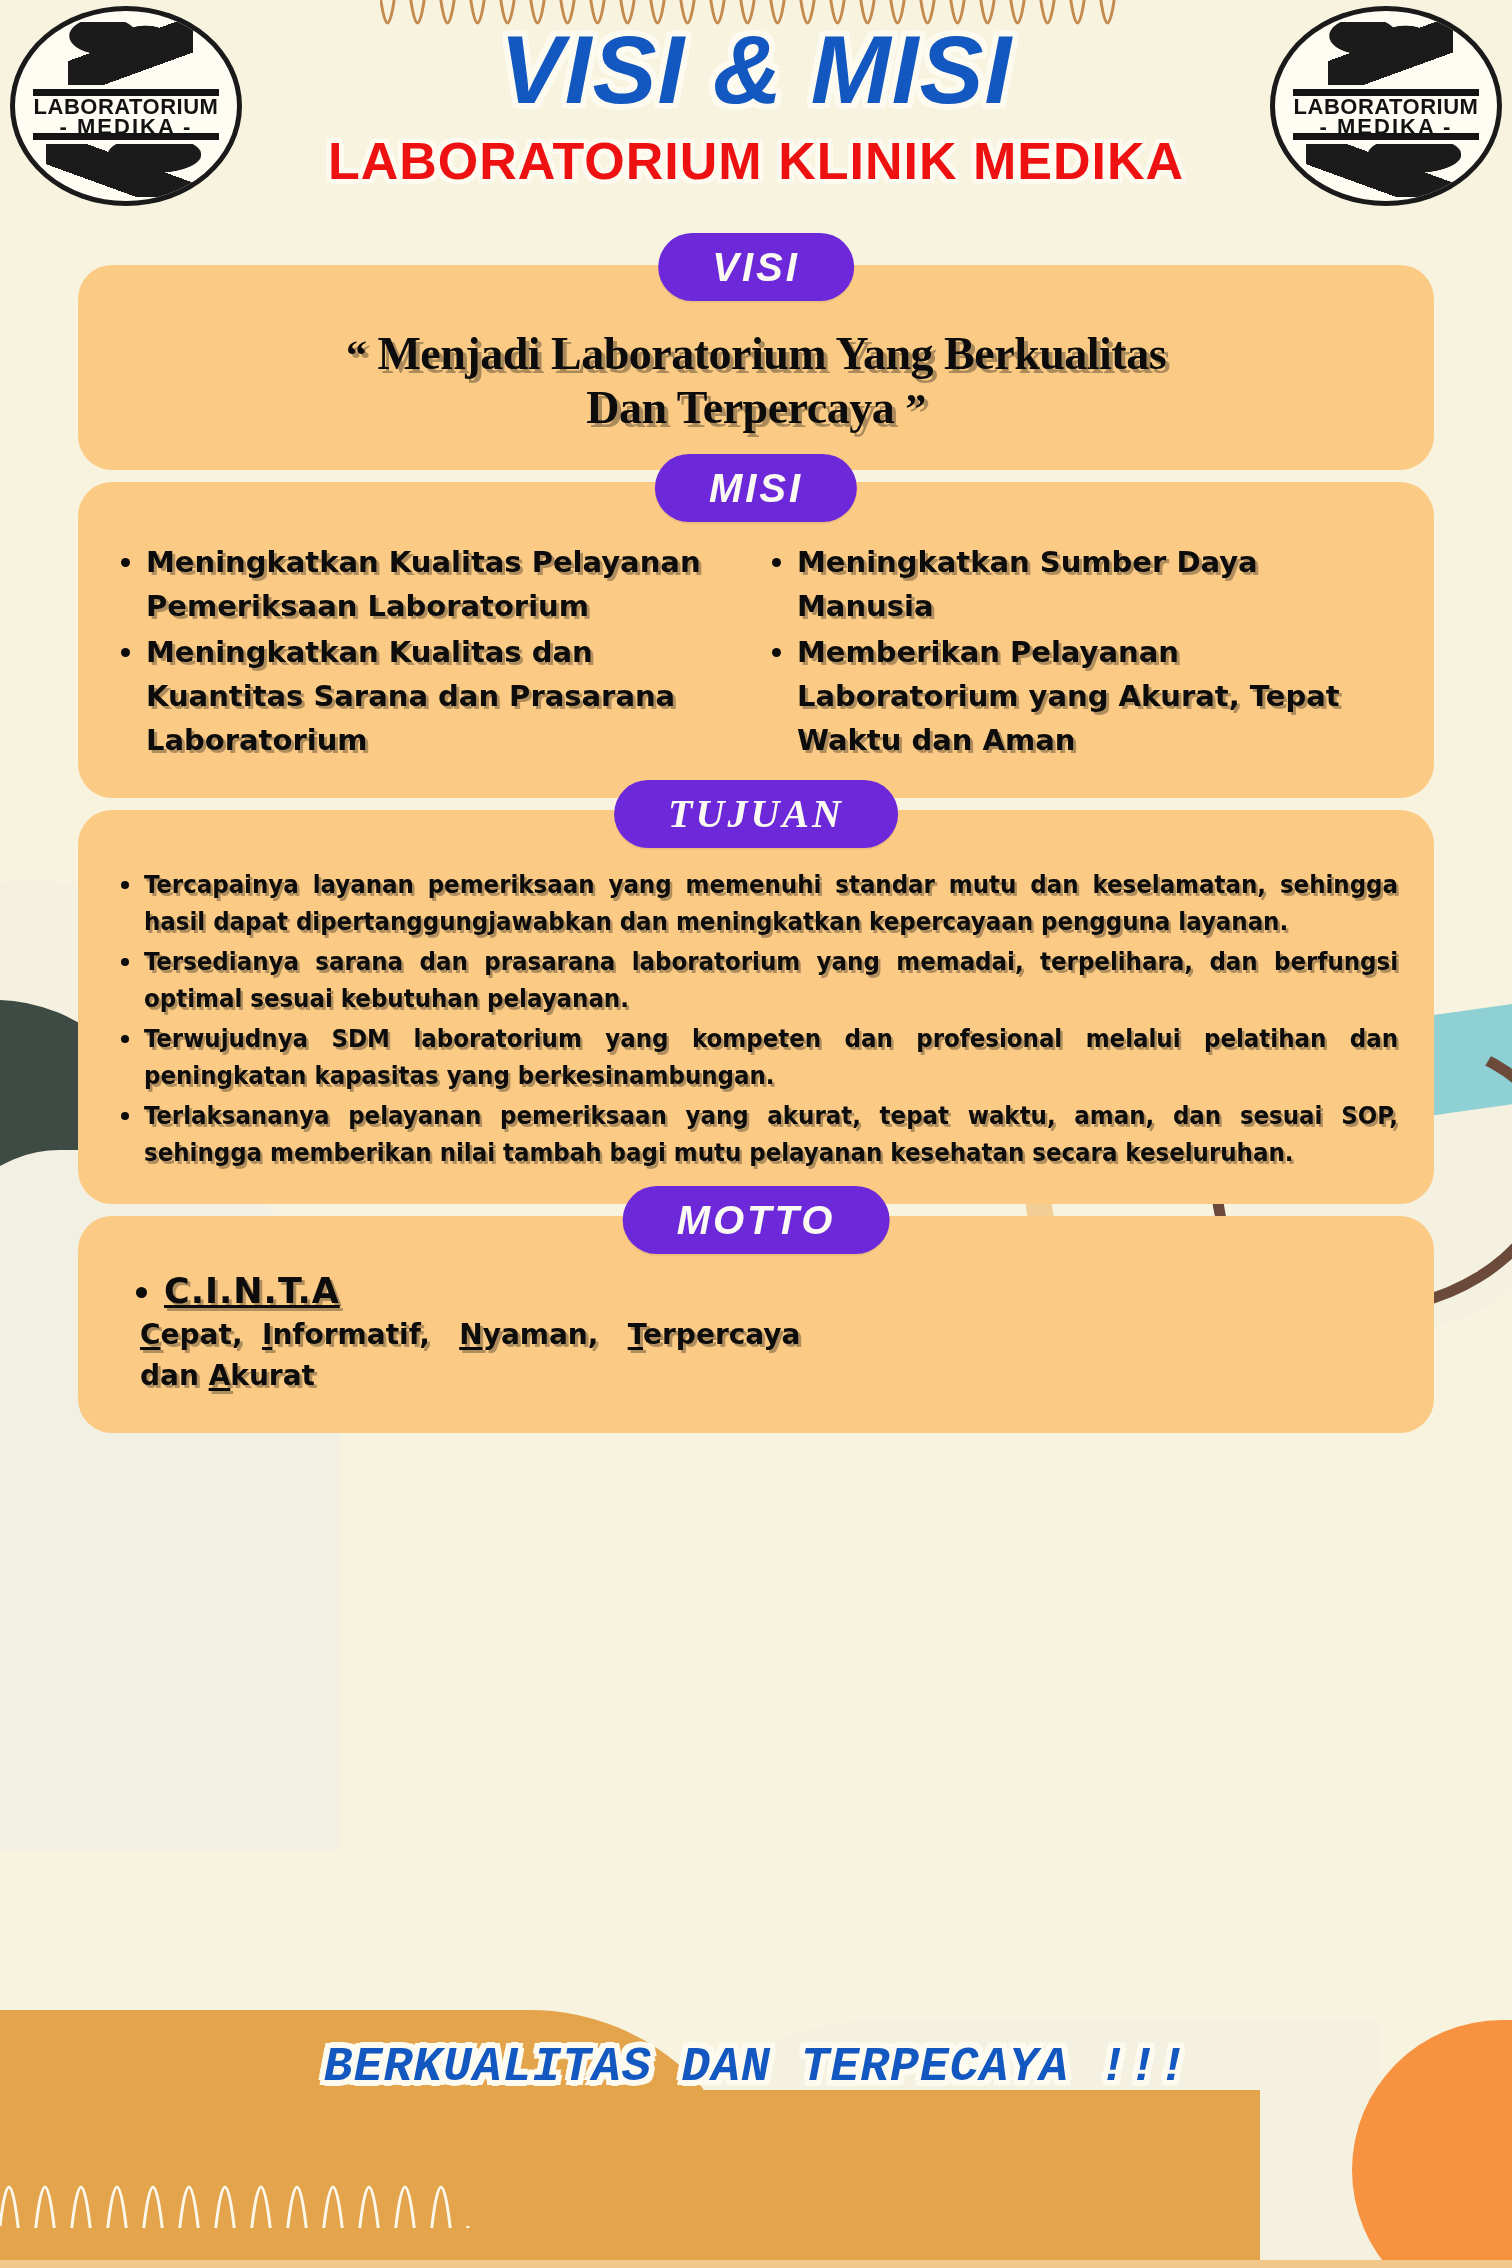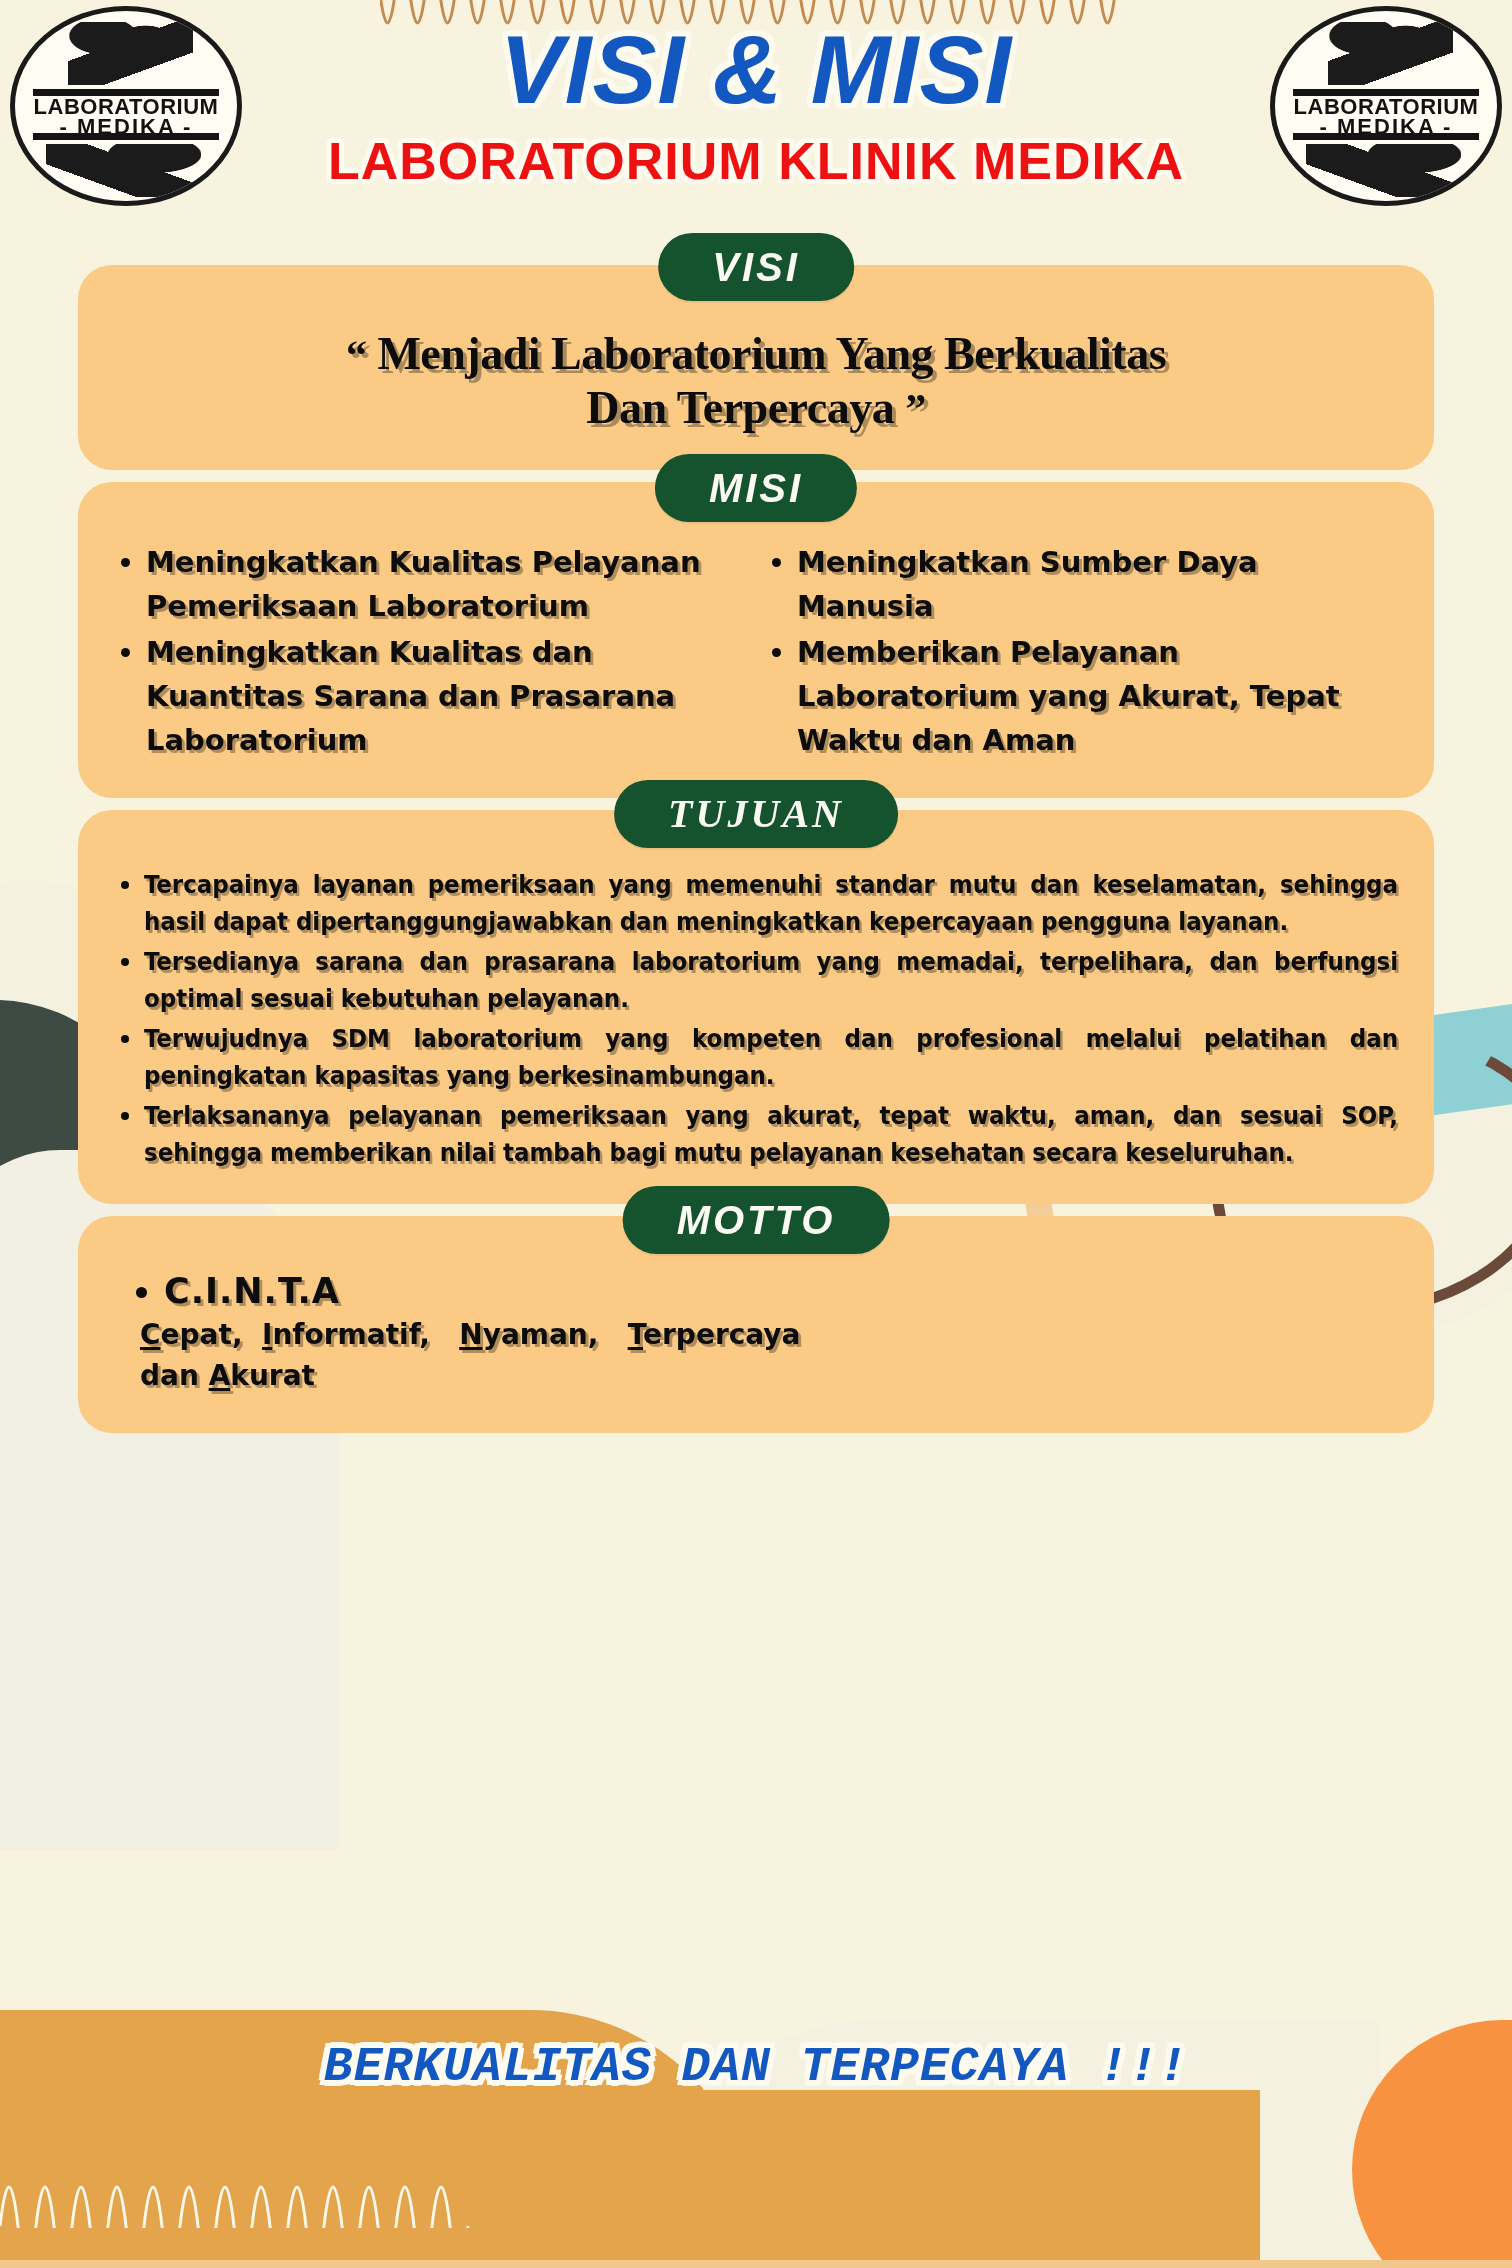--- a/index.html
+++ b/index.html
@@ -130,21 +130,21 @@
     text-shadow:
       -4px -4px 0 #fdfbf0, 4px -4px 0 #fdfbf0, -4px 4px 0 #fdfbf0, 4px 4px 0 #fdfbf0,
       0 -5px 0 #fdfbf0, 0 5px 0 #fdfbf0, -5px 0 0 #fdfbf0, 5px 0 0 #fdfbf0;
   }
 
   
   .sections{position:relative;z-index:6;}
   .sec{position:relative;margin:0 78px;}
   .pill{
     position:absolute;left:50%;transform:translateX(-50%);
-    background:#14532d;color:#fbfaf2;border-radius:38px;
+    background:#6d28d9;color:#fbfaf2;border-radius:38px;
     font-family:"Liberation Sans",sans-serif;font-weight:bold;font-style:italic;
     text-align:center;z-index:9;
     padding:13px 54px;font-size:40px;letter-spacing:3px;line-height:1.05;
     box-shadow:0 2px 0 rgba(0,0,0,.06);
   }
   .card{
     background:#fbcb86;border-radius:34px;position:relative;z-index:3;
   }
 
   .visi-card{margin-top:0;padding:62px 42px 34px;}
@@ -175,20 +175,21 @@
     text-align:justify;margin-bottom:3px;
     text-shadow:2.5px 2.5px 0 rgba(0,0,0,.3);
   }
 
   .motto-card{margin-top:12px;padding:54px 36px 36px;}
   .motto-list{margin:0 0 2px;padding:0 0 0 50px;list-style:disc;}
   .motto-list li{
     font-family:"DejaVu Sans",sans-serif;font-weight:bold;
     font-size:35px;line-height:1.25;color:#0c0c0c;letter-spacing:1px;
     text-shadow:3px 3px 0 rgba(0,0,0,.3);
+    text-decoration:underline;
   }
   .motto-line{
     font-family:"DejaVu Sans",sans-serif;font-weight:bold;
     font-size:28px;line-height:1.45;color:#0c0c0c;padding-left:26px;
     text-shadow:3px 3px 0 rgba(0,0,0,.3);
   }
   .motto-line u{text-decoration-thickness:3px;text-underline-offset:3px;}
 
   .footer-banner{
     position:absolute;left:0;right:0;top:2040px;z-index:8;text-align:center;

